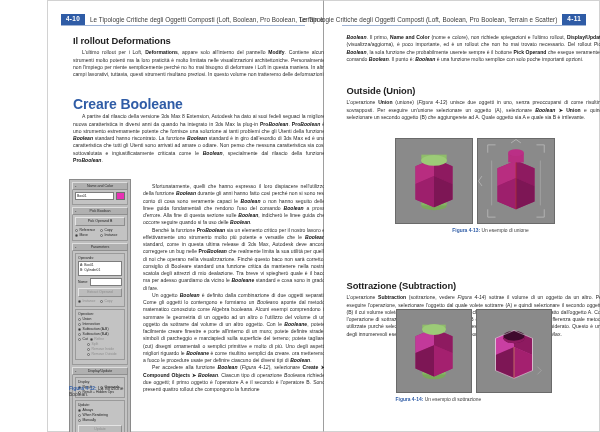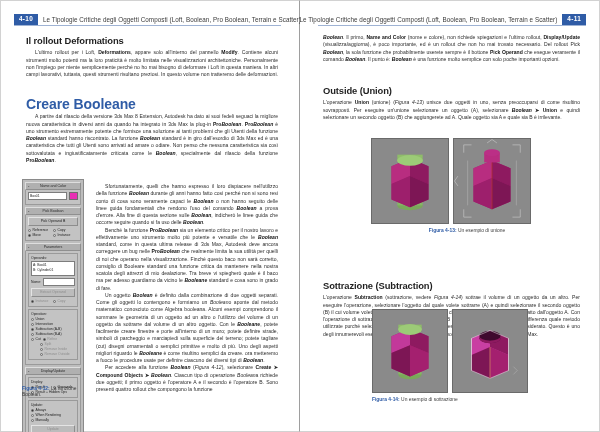--- a/index.html
+++ b/index.html
@@ -5,21 +5,21 @@
   html,body{margin:0;padding:0;}
   body{
     width:600px;height:432px;overflow:hidden;
     background:#ffffff;
     font-family:"Liberation Sans", sans-serif;
     -webkit-font-smoothing:antialiased;
   }
   .spread{position:relative;width:600px;height:432px;display:flex;background:#fff;}
   .page{position:relative;width:300px;height:432px;box-sizing:border-box;background:#fff;
         border-top:1px solid #d2d2d2;border-bottom:1px solid #d2d2d2;}
-  .page.left{border-left:1px solid #d2d2d2;border-right:1px solid #9e9e9e;}
+  .page.left{border-left:1px solid #d2d2d2;border-right:1px solid #9e9e9e;margin-left:47px;}
   .page.right{border-right:1px solid #d2d2d2;}
 
   
   .runhead{position:absolute;top:13px;height:11px;display:flex;align-items:center;}
   .runhead.l{left:13px;right:18px;}
   .runhead.r{left:18px;right:13px;justify-content:flex-end;}
   .folio{
     background:#2f5ca6;color:#fff;font-size:6.4px;font-weight:bold;
     letter-spacing:.3px;padding:2px 5px 2.5px 5px;line-height:1;
     display:inline-block;white-space:nowrap;

